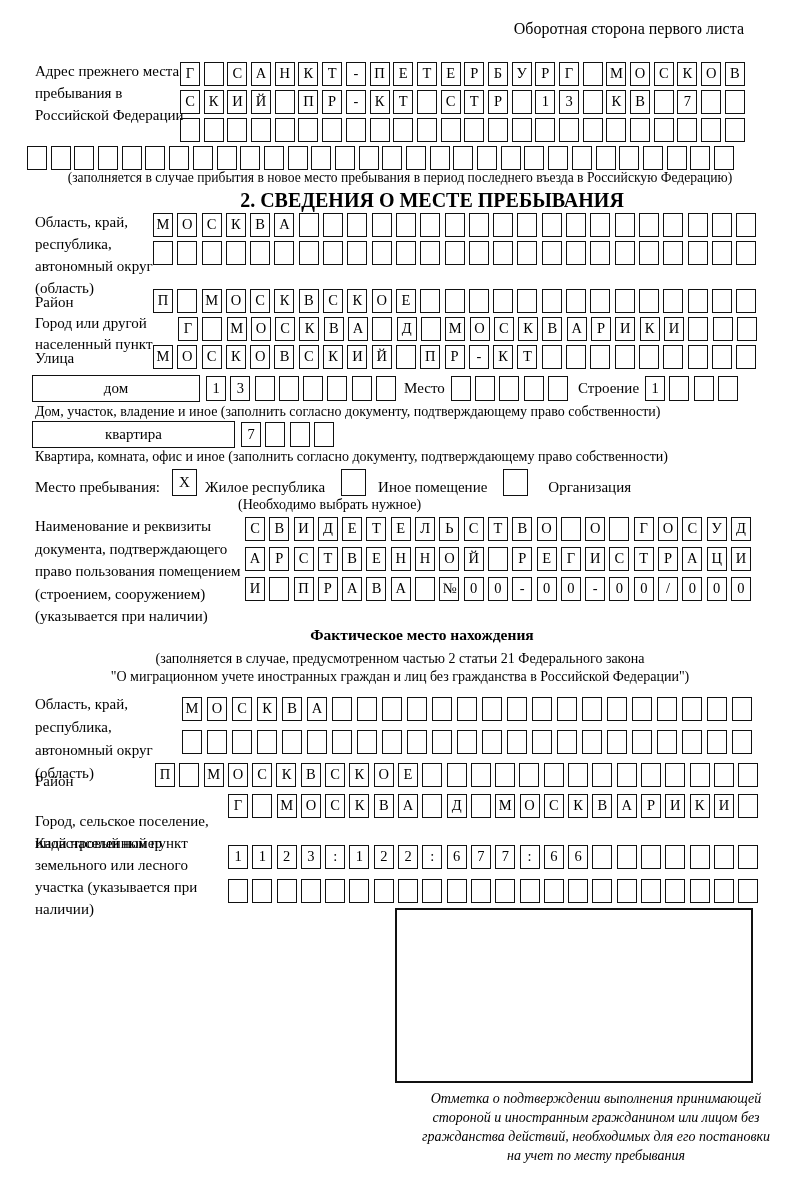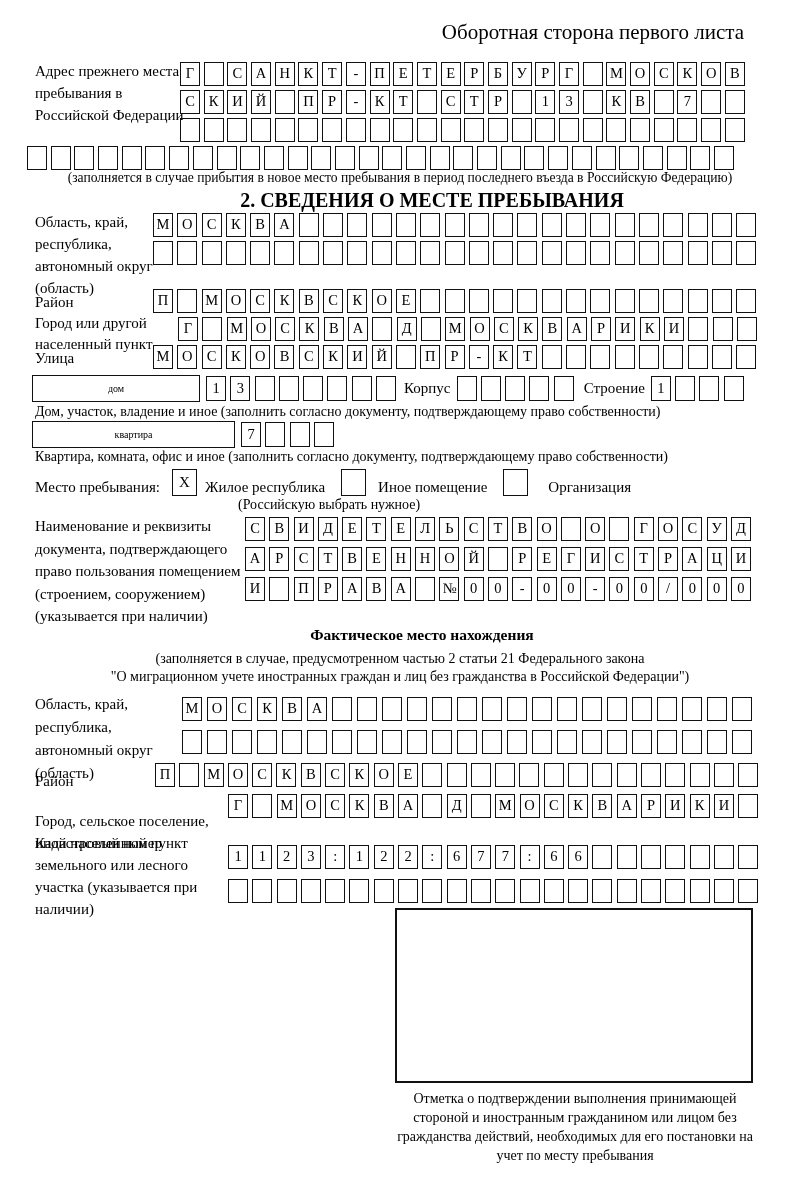--- a/index.html
+++ b/index.html
@@ -15,32 +15,32 @@
   .g43{column-gap:4.3px;}
   .g50{column-gap:5px;}
   .cell{
     box-sizing:border-box;flex:0 0 20px;width:20px;height:24px;
     border:1.6px solid #111;text-align:center;line-height:21px;
     font-size:14.5px;overflow:hidden;
   }
   .cell-tall .cell{height:25px;line-height:22px;}
   .widebox{
     box-sizing:border-box;border:1.8px solid #111;height:27px;
-    display:flex;align-items:center;justify-content:center;font-size:10px;
+    display:flex;align-items:center;justify-content:center;font-size:15px;
   }
   .inlrow{display:flex;align-items:center;}
   .chk{
     box-sizing:border-box;width:25px;height:27px;border:1.8px solid #111;
     text-align:center;line-height:24px;font-size:15px;flex:0 0 25px;
   }
   .center{width:800px;text-align:center;left:0;}
   .bold{font-weight:bold;}
   .small{font-size:13.6px;font-family:Liberation Serif, serif;}
   .note{font-size:14px;}
-  #side-note{top:20px;right:56px;font-size:21px;}
+  #side-note{top:20px;right:56px;font-size:16px;}
   #prev-label{left:35px;top:60px;width:152px;}
   #prev-r1{left:180px;top:62px;}
   #prev-r2{left:180px;top:90px;}
   #prev-r3{left:180px;top:118px;}
   #prev-r4{left:27px;top:146px;}
   #prev-note{top:170px;}
   #sec2-title{top:189px;font-size:20px;margin-left:32px;}
   #reg2-label{left:35px;top:211px;width:118px;}
   #reg2-r1{left:153px;top:213px;}
   #reg2-r2{left:153px;top:241px;}
@@ -69,21 +69,21 @@
   #factreg-r1{left:182px;top:697px;}
   #factreg-r2{left:182px;top:730px;}
   #factdist-label{left:35px;top:770px;}
   #factdist-row{left:155px;top:763px;}
   #factcity-label{left:35px;top:789px;width:202px;margin-top:21px;}
   #factcity-row{left:228px;top:794px;}
   #factcad-label{left:35px;top:832px;width:182px;}
   #factcad-r1{left:228px;top:845px;}
   #factcad-r2{left:228px;top:879px;}
   #stamp-box{left:395px;top:908px;width:358px;height:175px;border:2px solid #111;box-sizing:border-box;}
-  #stamp-note{left:393px;top:1089px;width:364px;text-align:center;line-height:19px;}
+  #stamp-note{left:414px;top:1089px;width:364px;text-align:center;line-height:19px;font-style:italic;}
   .ml6{margin-left:6px;} .ml8{margin-left:8px;} .ml10{margin-left:10px;}
   .ml12{margin-left:12px;} .ml16{margin-left:16px;} .ml20{margin-left:20px;}
 </style>
 </head>
 <body>
 
 <div class="abs" id="side-note">Оборотная сторона первого листа</div>
 
 <div class="abs lbl" id="prev-label">Адрес прежнего места пребывания в Российской Федерации</div>
 <div class="abs cellrow g37" id="prev-r1">
@@ -347,21 +347,21 @@
   <div class="cellrow g43 cell-tall ml6">
       <span class="cell">1</span>
       <span class="cell">3</span>
       <span class="cell"></span>
       <span class="cell"></span>
       <span class="cell"></span>
       <span class="cell"></span>
       <span class="cell"></span>
       <span class="cell"></span>
     </div>
-  <div class="ml8">Корпус</div>
+  <div class="ml8">Место</div>
   <div class="cellrow g43 cell-tall ml6">
       <span class="cell"></span>
       <span class="cell"></span>
       <span class="cell"></span>
       <span class="cell"></span>
       <span class="cell"></span>
     </div>
   <div class="ml10">Строение</div>
   <div class="cellrow g43 cell-tall ml6">
       <span class="cell">1</span>
@@ -385,21 +385,21 @@
 
 <div class="abs inlrow" id="stay-row">
   <div>Место пребывания:</div>
   <div class="chk ml12">X</div>
   <div class="ml8">Жилое республика</div>
   <div class="chk ml16"></div>
   <div class="ml12">Иное помещение</div>
   <div class="chk ml16"></div>
   <div class="ml20">Организация</div>
 </div>
-<div class="abs note" id="stay-note">(Российскую выбрать нужное)</div>
+<div class="abs note" id="stay-note">(Необходимо выбрать нужное)</div>
 
 <div class="abs lbl" id="doc-label">Наименование и реквизиты документа, подтверждающего право пользования помещением (строением, сооружением) (указывается при наличии)</div>
 <div class="abs cellrow g43" id="doc-r1">
     <span class="cell">С</span>
     <span class="cell">В</span>
     <span class="cell">И</span>
     <span class="cell">Д</span>
     <span class="cell">Е</span>
     <span class="cell">Т</span>
     <span class="cell">Е</span>

